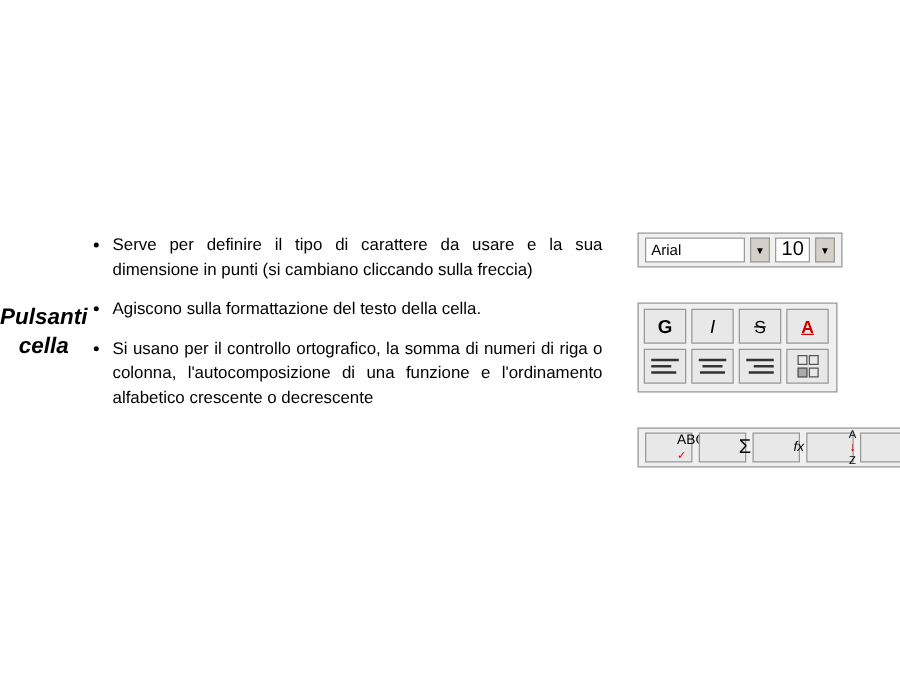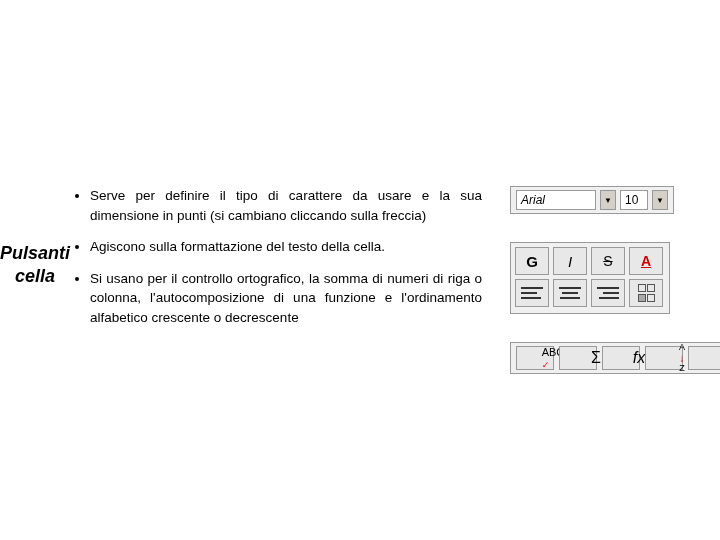--- a/index.html
+++ b/index.html
@@ -80,45 +80,44 @@
 
     .font-name-box {
       border: 1px solid #999;
       background: white;
       padding: 1px 4px;
       font-size: 12px;
       width: 80px;
       height: 20px;
       display: flex;
       align-items: center;
-      font-style: italic;
     }
 
     .dropdown-arrow {
       width: 16px;
       height: 20px;
       border: 1px solid #999;
       background: #d4d0c8;
       display: flex;
       align-items: center;
       justify-content: center;
       font-size: 8px;
       cursor: pointer;
     }
 
     .font-size-box {
       border: 1px solid #999;
       background: white;
       padding: 1px 4px;
-      font-size: 12px;
+      font-size: 16px;
       width: 28px;
       height: 20px;
       display: flex;
       align-items: center;
-      justify-content: flex-start;
+      justify-content: flex-end;
     }
 
     
     .format-buttons-widget {
       border: 1px solid #999;
       background: #f0f0f0;
       padding: 4px;
       display: grid;
       grid-template-columns: repeat(4, 36px);
       grid-template-rows: repeat(2, 30px);
@@ -218,21 +217,21 @@
       background: #e8e8e8;
       display: flex;
       align-items: center;
       justify-content: center;
       cursor: pointer;
       font-size: 11px;
       padding-left: 36px;
     }
 
     .sigma-sym { font-size: 16px; }
-    .fx-sym { font-size: 16px; font-style: italic; }
+    .fx-sym { font-size: 11px; font-style: italic; }
 
     .sort-az {
       display: flex;
       flex-direction: column;
       align-items: center;
       font-size: 9px;
       line-height: 1.1;
     }
     .sort-arrow { font-size: 10px; color: #cc0000; }
     .sort-za {

